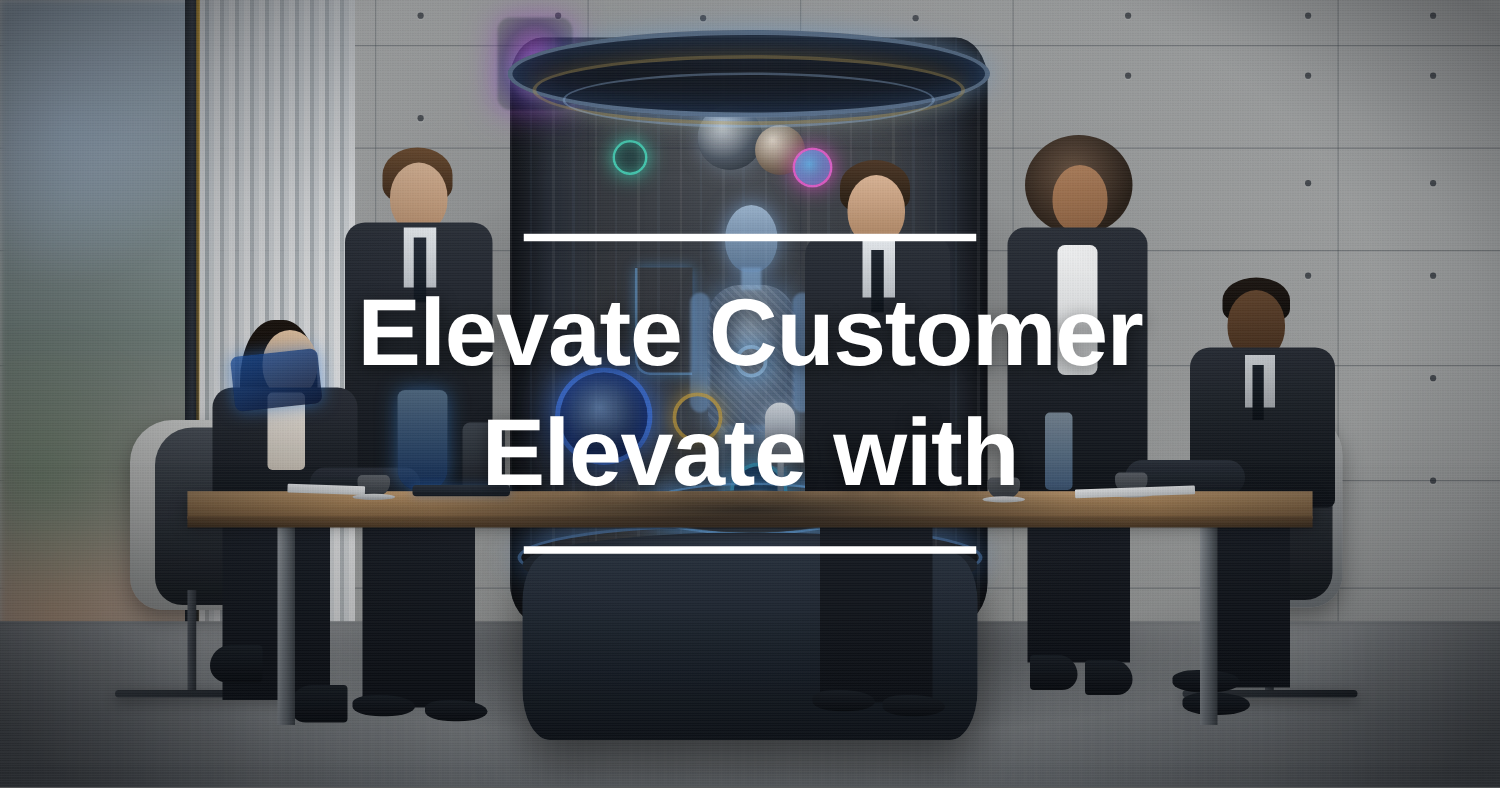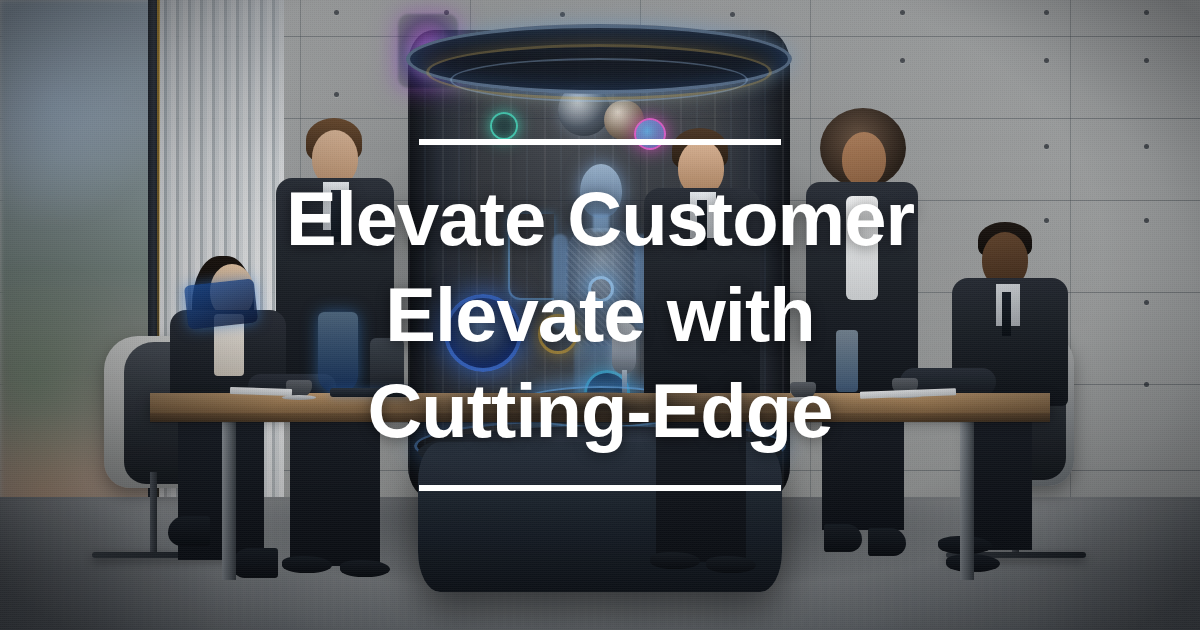--- a/index.html
+++ b/index.html
@@ -601,19 +601,18 @@
     <div class="grade"></div>
     <div class="grain"></div>
   </div>
 
   <div class="overlay">
     <div class="rule rule-top" style="width: 362px; height: 6px; background: rgb(255, 255, 255);"></div>
 
     <div class="headline" style="color: rgb(255, 255, 255);">
       <div>Elevate Customer</div>
       <div>Elevate with</div>
-      <div>Cutting-Edge</div>
     </div>
 
     <div class="rule rule-bottom" style="width: 362px; height: 6px; background: rgb(255, 255, 255);"></div>
   </div>
 
 </div>
 
 </body></html>

